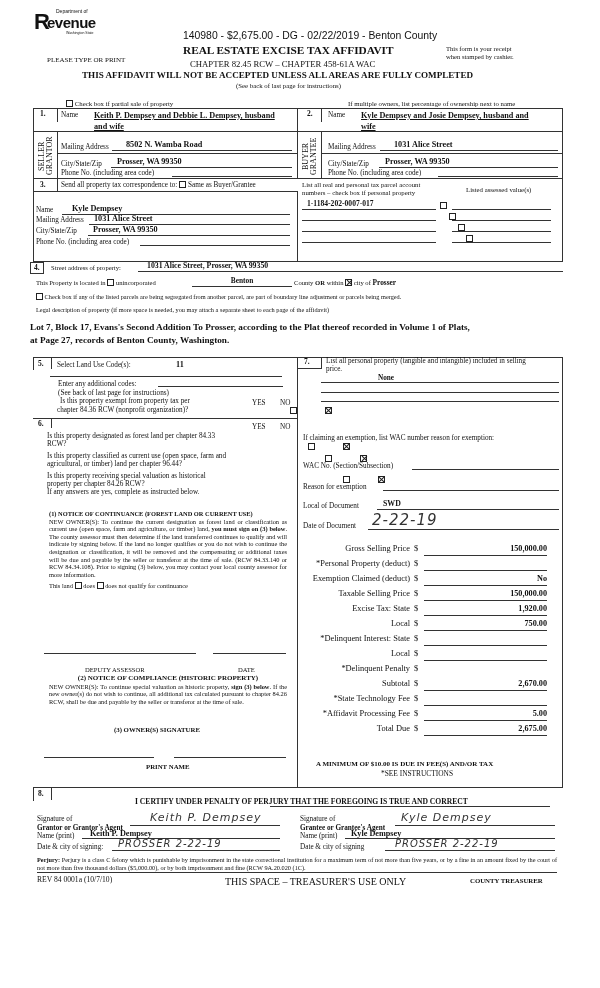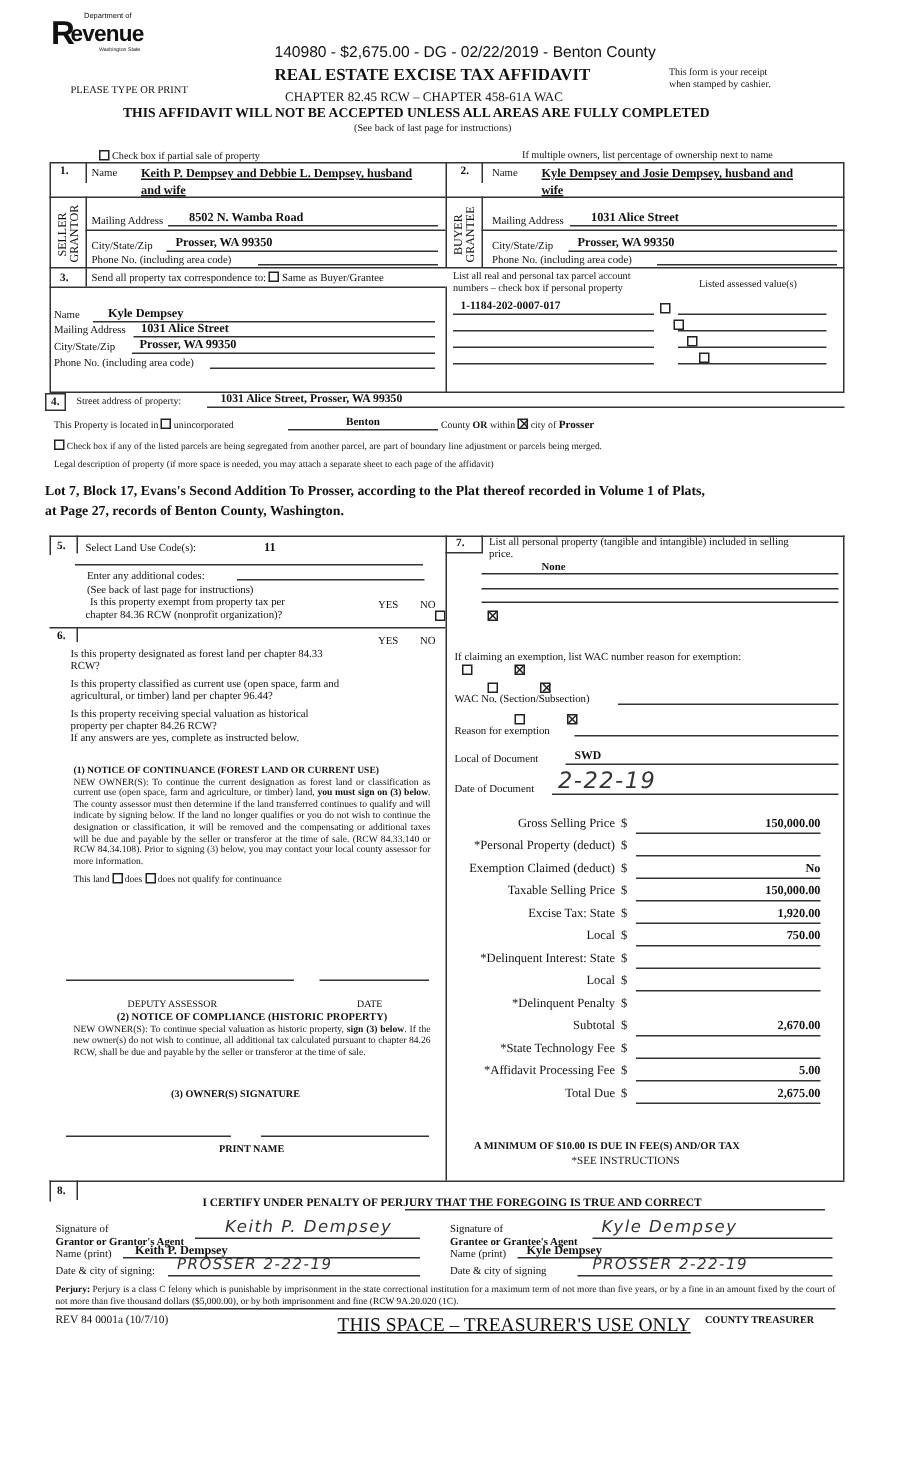--- a/index.html
+++ b/index.html
@@ -258,21 +258,21 @@
 
 
 <div class="abs num" style="left:304px;top:358px;">7.</div>
 <div class="vr" style="left:321px;top:357px;height:11px;"></div>
 <div class="hr" style="left:297px;top:368px;width:25px;"></div>
 <div class="abs" style="left:326px;top:357px;line-height:8px;">
   <div>List all personal property (tangible and intangible) included in selling</div>
     <div>price.</div>
 </div>
 <div class="line" style="left:321px;top:374px;width:238px;height:8px;">
-  <span class="fill" style="margin-left:6px;font-size:7.2px;padding-left:34px;">None</span>
+  <span class="fill" style="margin-left:23px;font-size:7.2px;padding-left:34px;">None</span>
 </div>
 <div class="line" style="left:321px;top:384px;width:238px;height:8px;"></div>
 <div class="line" style="left:321px;top:393px;width:238px;height:8px;"></div>
 <div class="abs" style="left:303px;top:434px;">If claiming an exemption, list WAC number reason for exemption:</div>
 <div class="abs" style="left:303px;top:462px;">WAC No. (Section/Subsection)</div>
 <div class="line" style="left:412px;top:461px;width:147px;height:8px;"></div>
 <div class="abs" style="left:303px;top:483px;">Reason for exemption</div>
 <div class="line" style="left:383px;top:482px;width:176px;height:8px;"></div>
 <div class="abs" style="left:303px;top:502px;">Local of Document</div>
 <div class="line" style="left:377px;top:500px;width:182px;height:9px;">
@@ -395,17 +395,17 @@
 <div class="line" style="left:385px;top:838px;width:170px;height:12px;">
   <span class="hand" style="margin-left:10px;font-size:10px;">PROSSER 2-22-19</span>
 </div>
 
 <div class="abs" style="left:37px;top:856px;width:520px;font-size:6.3px;line-height:8px;border-bottom:1px solid #333;text-align:justify;">
   <b>Perjury:</b><span> Perjury is a class C felony which is punishable by imprisonment in the state correctional institution for a maximum term of not more than five years, or by a fine in an amount fixed by the court of not more than five thousand dollars ($5,000.00), or by both imprisonment and fine (RCW 9A.20.020 (1C).</span>
 </div>
 
 
 <div class="abs" style="left:37px;top:876px;font-size:7.6px;">REV 84 0001a (10/7/10)</div>
-<div class="abs" style="left:225px;top:876px;font-size:13px;text-decoration:underline;">THIS SPACE – TREASURER'S USE ONLY</div>
+<div class="abs" style="left:225px;top:876px;font-size:10px;">THIS SPACE – TREASURER'S USE ONLY</div>
 <div class="abs b" style="left:470px;top:877px;font-size:6.8px;">COUNTY TREASURER</div>
 
 
 
 
 </body></html>

